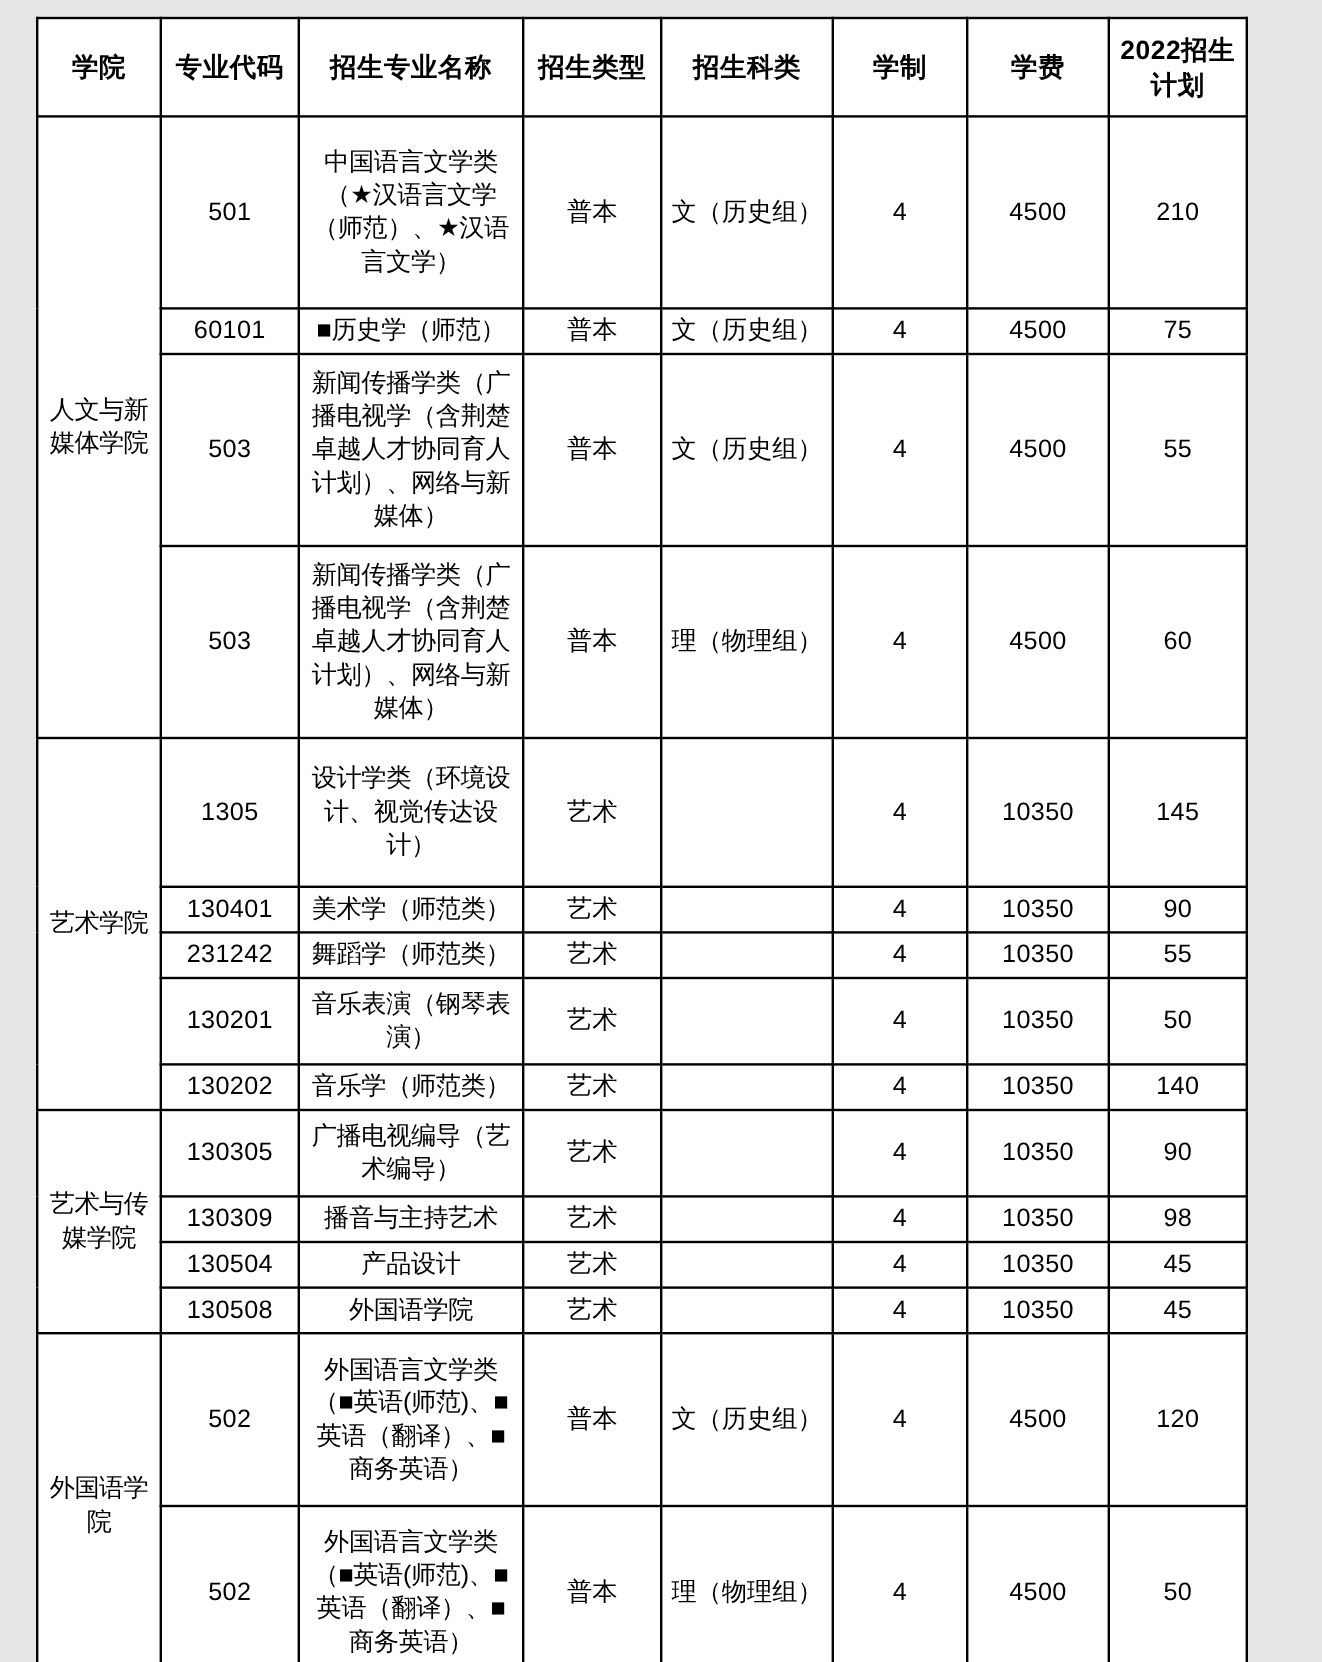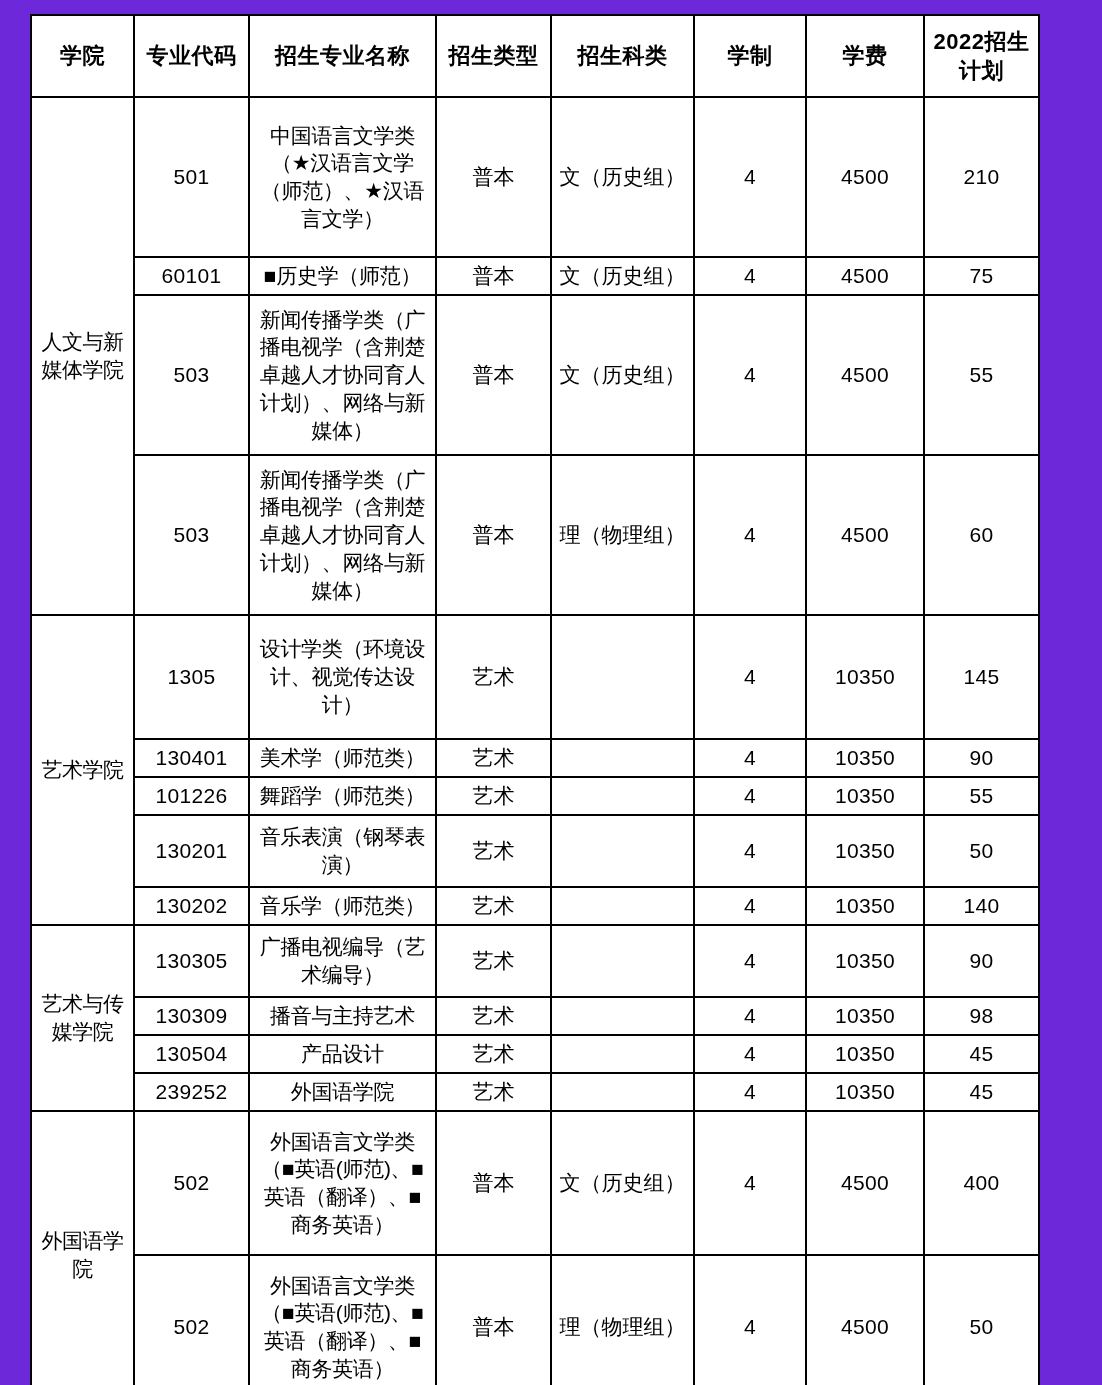--- a/index.html
+++ b/index.html
@@ -11,21 +11,21 @@
     width: 1102px;
     height: 1385px;
     font-family: "Liberation Sans", "DejaVu Sans", sans-serif;
     color: #000000;
     overflow: hidden;
   }
   #sheet {
     position: relative;
     width: 1102px;
     height: 1385px;
-    background: #6d28d9;
+    background: #e5e5e5;
   }
   table.plan {
     position: absolute;
     left: 30px;
     top: 14px;
     width: 1008px;
     border-collapse: collapse;
     table-layout: fixed;
     background: #ffffff;
   }
@@ -163,21 +163,21 @@
       <tr class="r-one">
         <td class="code">130401</td>
         <td class="major">美术学（师范类）</td>
         <td>艺术</td>
         <td></td>
         <td class="years">4</td>
         <td class="fee">10350</td>
         <td class="quota">90</td>
       </tr>
       <tr class="r-one">
-        <td class="code">101226</td>
+        <td class="code">231242</td>
         <td class="major">舞蹈学（师范类）</td>
         <td>艺术</td>
         <td></td>
         <td class="years">4</td>
         <td class="fee">10350</td>
         <td class="quota">55</td>
       </tr>
       <tr class="r-two">
         <td class="code">130201</td>
         <td class="major">音乐表演（钢琴表演）</td>
@@ -219,38 +219,38 @@
       <tr class="r-one">
         <td class="code">130504</td>
         <td class="major">产品设计</td>
         <td>艺术</td>
         <td></td>
         <td class="years">4</td>
         <td class="fee">10350</td>
         <td class="quota">45</td>
       </tr>
       <tr class="r-one">
-        <td class="code">239252</td>
+        <td class="code">130508</td>
         <td class="major">外国语学院</td>
         <td>艺术</td>
         <td></td>
         <td class="years">4</td>
         <td class="fee">10350</td>
         <td class="quota">45</td>
       </tr>
 
       <tr class="r-fl">
         <td class="college" rowspan="2">外国语学院</td>
         <td class="code">502</td>
         <td class="major">外国语言文学类（■英语(师范)、■英语（翻译）、■商务英语）</td>
         <td>普本</td>
         <td>文（历史组）</td>
         <td class="years">4</td>
         <td class="fee">4500</td>
-        <td class="quota">400</td>
+        <td class="quota">120</td>
       </tr>
       <tr class="r-fl">
         <td class="code">502</td>
         <td class="major">外国语言文学类（■英语(师范)、■英语（翻译）、■商务英语）</td>
         <td>普本</td>
         <td>理（物理组）</td>
         <td class="years">4</td>
         <td class="fee">4500</td>
         <td class="quota">50</td>
       </tr>

